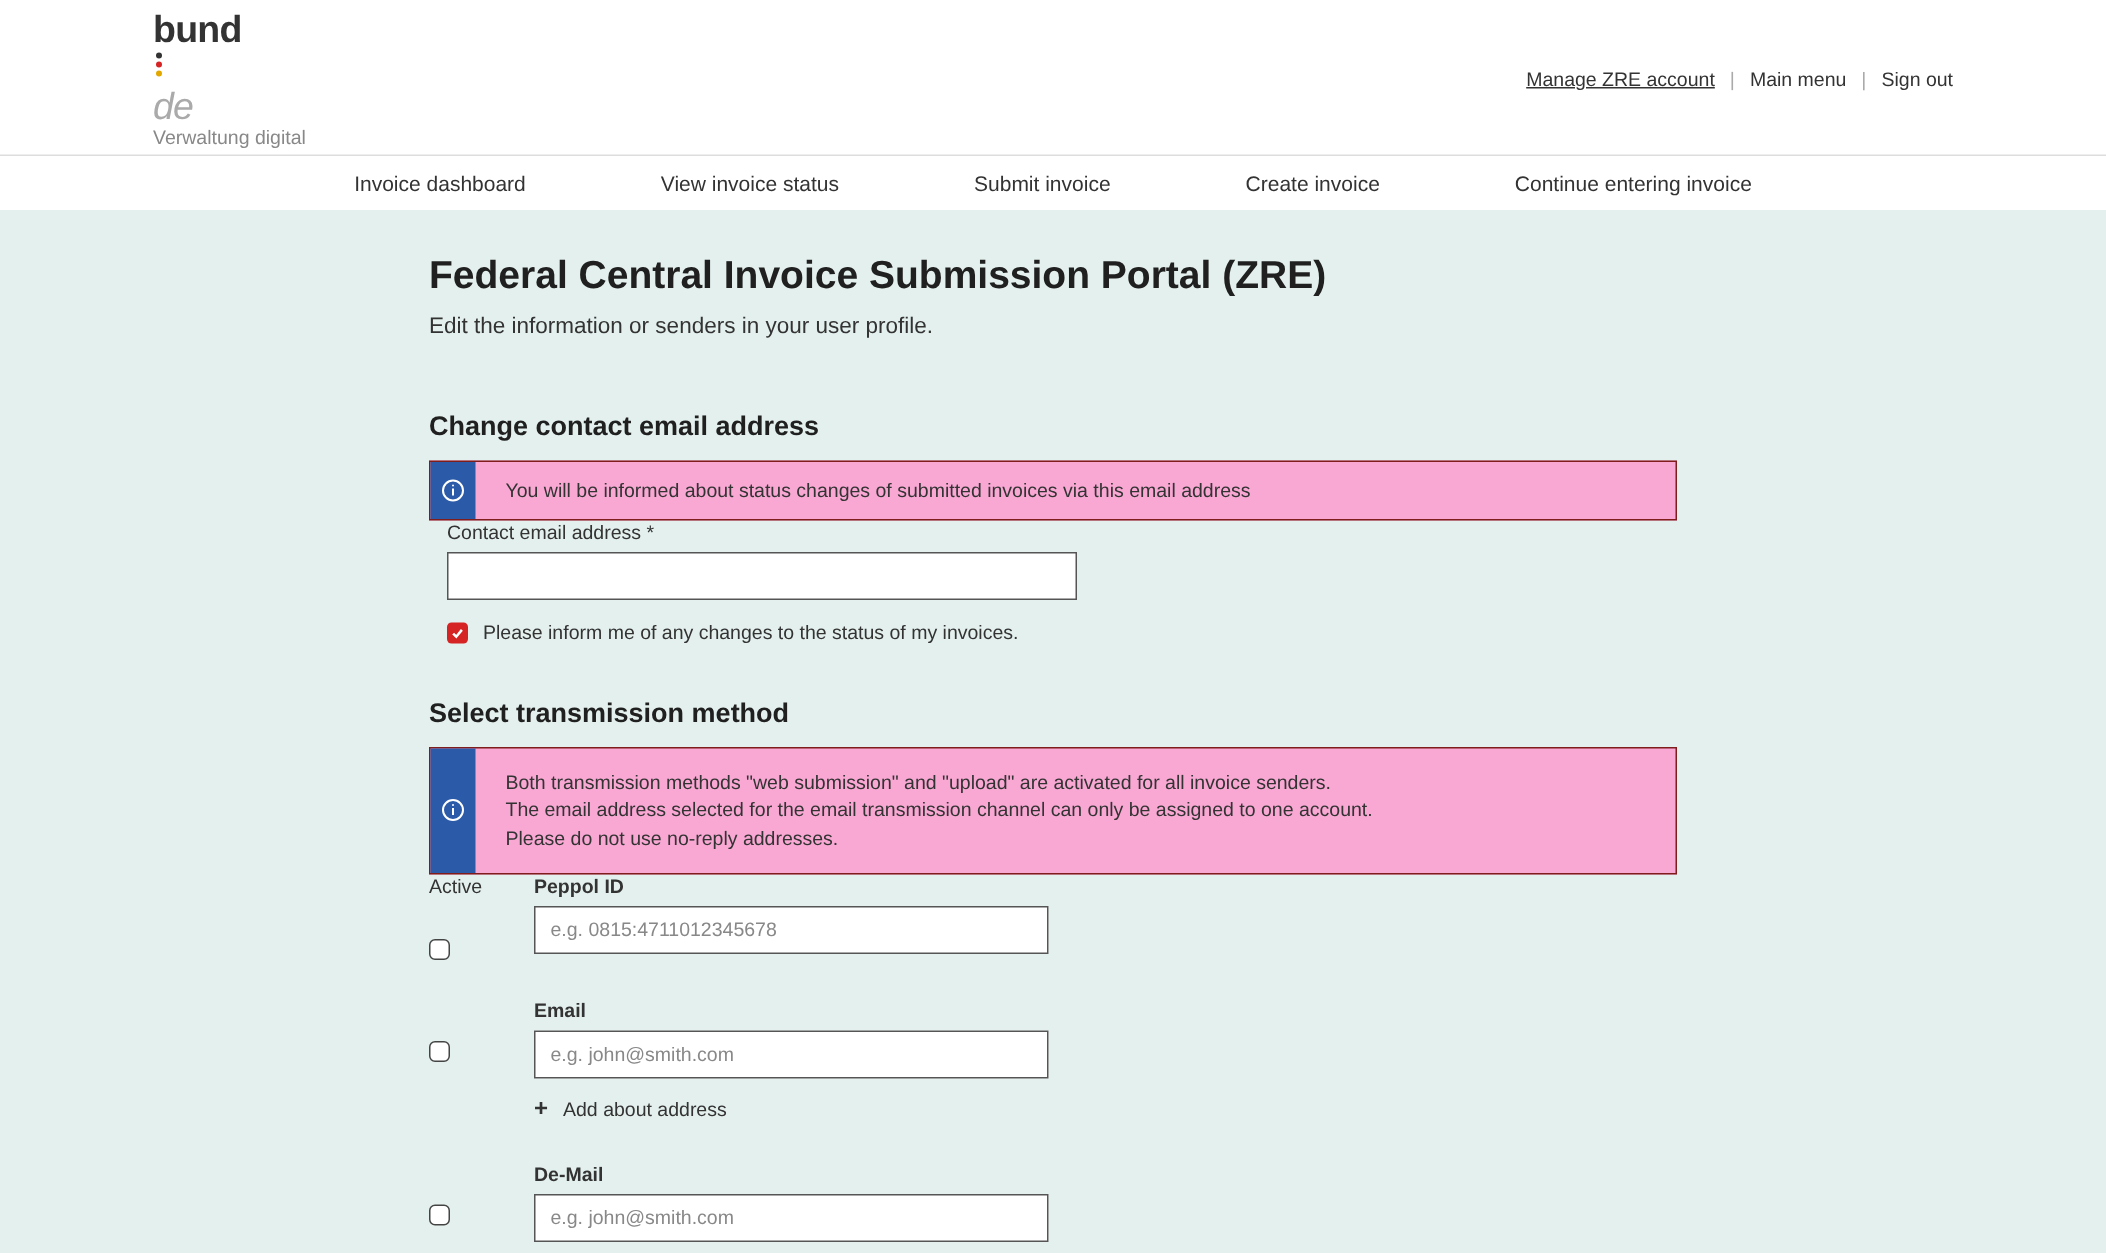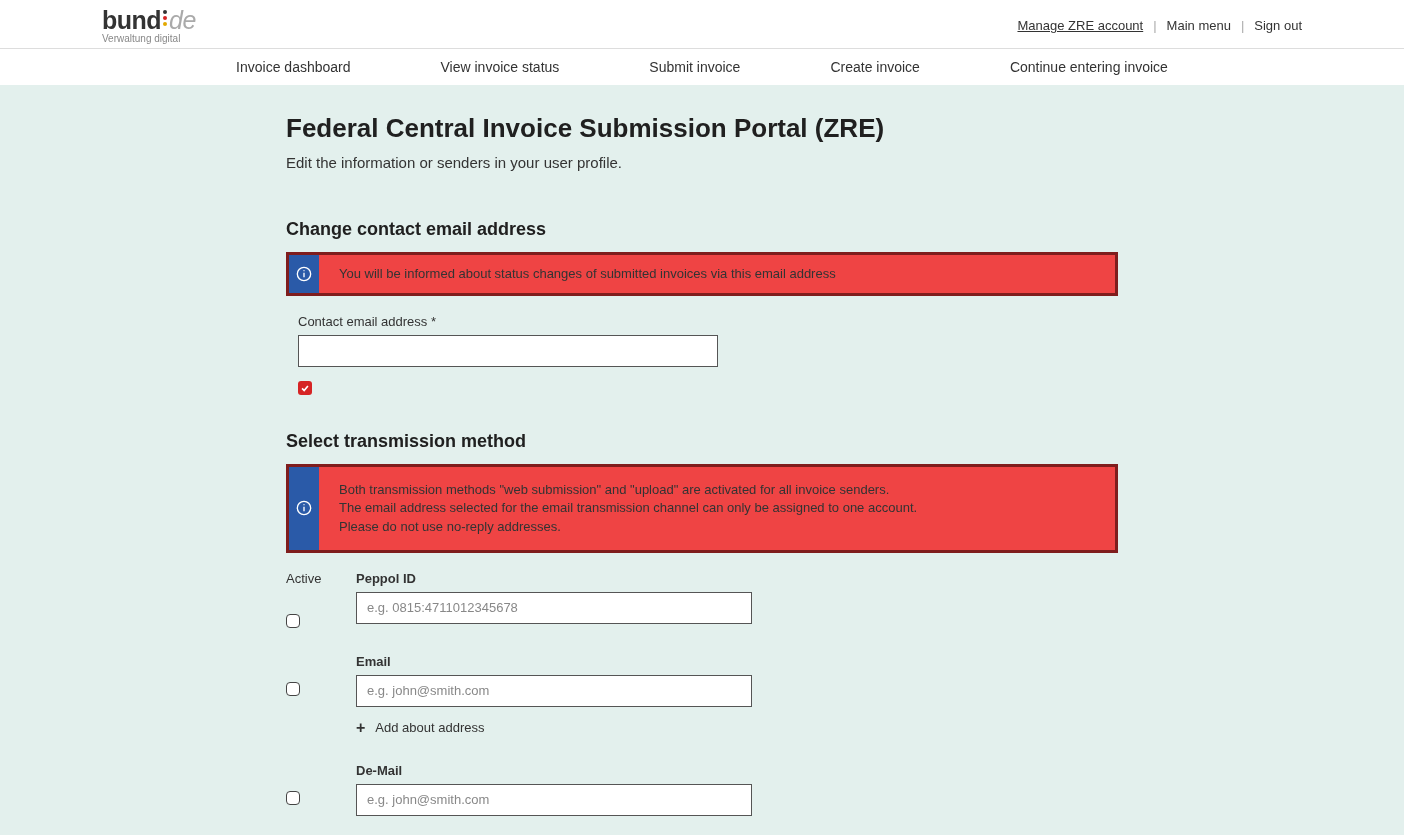--- a/index.html
+++ b/index.html
@@ -3,48 +3,48 @@
 <meta charset="utf-8">
 <style>
 * { box-sizing: border-box; margin: 0; padding: 0; }
 body { font-family: Arial, Helvetica, sans-serif; background: #fff; color: #333; font-size: 14px; }
 
 .top-wrap { max-width: 1232px; margin: 0 auto; }
 
 .header-row { display: flex; justify-content: space-between; align-items: center; padding: 6px 16px 4px 16px; }
 
 .logo-block { padding-left: 0; }
-.logo { display: flex; align-items: center; }
+.logo { display: flex; align-items: flex-start; flex-direction: column; }
 .logo-bund { font-weight: 700; font-size: 25px; color: #333; letter-spacing: -0.5px; }
 .logo-dots { display: inline-flex; flex-direction: column; align-items: center; gap: 2px; margin: 0 2px 6px 2px; }
 .logo-dots span { width: 4px; height: 4px; border-radius: 50%; display: block; }
 .dot-black { background: #333; }
 .dot-red { background: #d62424; }
 .dot-gold { background: #e2a800; }
 .logo-de { font-size: 25px; color: #aaa; font-style: italic; letter-spacing: -0.5px; }
-.logo-sub { font-size: 10px; color: #888; margin-top: -2px; }
+.logo-sub { font-size: 13px; color: #888; margin-top: -2px; }
 
 .top-links { font-size: 13px; color: #555; display: flex; gap: 10px; align-items: center; margin-left: 47px; }
 .top-links a { color: #333; text-decoration: underline; }
 .top-links .plain { text-decoration: none; }
 .top-links .sep { color: #aaa; }
 
 .nav-wrap { border-top: 1px solid #ddd; }
 .nav { display: flex; justify-content: center; gap: 90px; padding: 10px 16px; font-size: 14px; color: #333; max-width: 1232px; margin: 0 auto; align-items: flex-end; }
 .nav a { cursor: pointer; color: #333; }
 
 .main-bg { background: #e3f0ed; }
 .main-inner { max-width: 1232px; margin: 0 auto; padding: 28px 200px 40px 200px; }
 
 .page-title { font-size: 26px; font-weight: 700; color: #202020; margin-bottom: 10px; }
 .page-sub { font-size: 15px; color: #333; margin-bottom: 48px; }
 
 .section-h { font-size: 18px; font-weight: 700; color: #202020; margin-bottom: 12px; }
 
-.info-box { display: flex; border: 3px solid #7f1d1d; background: #ef4444; margin-bottom: 18px; }
+.info-box { display: flex; border: 1px solid #7f1d1d; background: #f9a8d4; }
 .info-icon-col { width: 30px; background: #2a5aa8; display: flex; align-items: center; justify-content: center; color: #fff; }
 .info-icon-col.tall { width: 30px; }
 .info-text { padding: 14px 20px; font-size: 13px; color: #333; line-height: 1.4; }
 .info-text.narrow { padding: 10px 20px; }
 
 .info-icon-svg { width: 16px; height: 16px; }
 .field-label { font-size: 13px; color: #333; margin-bottom: 6px; margin-left: 12px; }
 .field-label.bold { font-weight: 700; margin-left: 0; }
 
 .text-input { width: 420px; height: 32px; border: 1px solid #555; background: #fff; padding: 0 10px; font-size: 13px; color: #333; }
@@ -54,21 +54,21 @@
 .chk-red { width: 14px; height: 14px; border-radius: 3px; background: #d62424; display: flex; align-items: center; justify-content: center; color: #fff; font-size: 10px; }
 .chk-txt { font-size: 13px; color: #333; }
 
 .section-gap { height: 36px; }
 
 .method-row { display: flex; align-items: flex-start; gap: 24px; margin-bottom: 26px; }
 .active-col { width: 46px; }
 .active-hdr { font-size: 13px; color: #333; }
 .round-chk { width: 14px; height: 14px; border: 1.5px solid #444; border-radius: 4px; background: #fff; margin-top: 28px; cursor: pointer; }
 .field-col { flex: 0 0 auto; }
-.field-col .text-input { width: 396px; }
+.field-col .text-input { width: 343px; }
 
 .ph-input { color: #888; }
 .text-input::placeholder { color: #888; }
 
 .add-row { display: flex; align-items: center; gap: 10px; margin-top: 12px; }
 .plus-ico { font-weight: 700; font-size: 16px; color: #333; }
 .add-txt { font-size: 13px; color: #333; cursor: pointer; }
 
 </style>
 </head>
@@ -125,20 +125,21 @@
       <div class="info-text narrow">You will be informed about status changes of submitted invoices via this email address</div>
     </div>
     <div class="field-label">Contact email address *</div>
     <input class="text-input indent" type="text" value="" style="">
     <div class="chk-row">
       <div class="chk-red">
         <svg width="10" height="10" viewBox="0 0 24 24" fill="none" stroke="#fff" stroke-width="4">
             <polyline points="5,13 10,18 19,7"></polyline>
           </svg>
       </div>
+      <span class="chk-txt">Please inform me of any changes to the status of my invoices.</span>
     </div>
 
     <div class="section-gap"></div>
 
     <h2 class="section-h">Select transmission method</h2>
     <div class="info-box">
       <div class="info-icon-col tall">
         <svg class="info-icon-svg" viewBox="0 0 24 24" fill="none" stroke="#fff" stroke-width="2">
           <circle cx="12" cy="12" r="10"></circle>
             <line x1="12" y1="10" x2="12" y2="17"></line>

